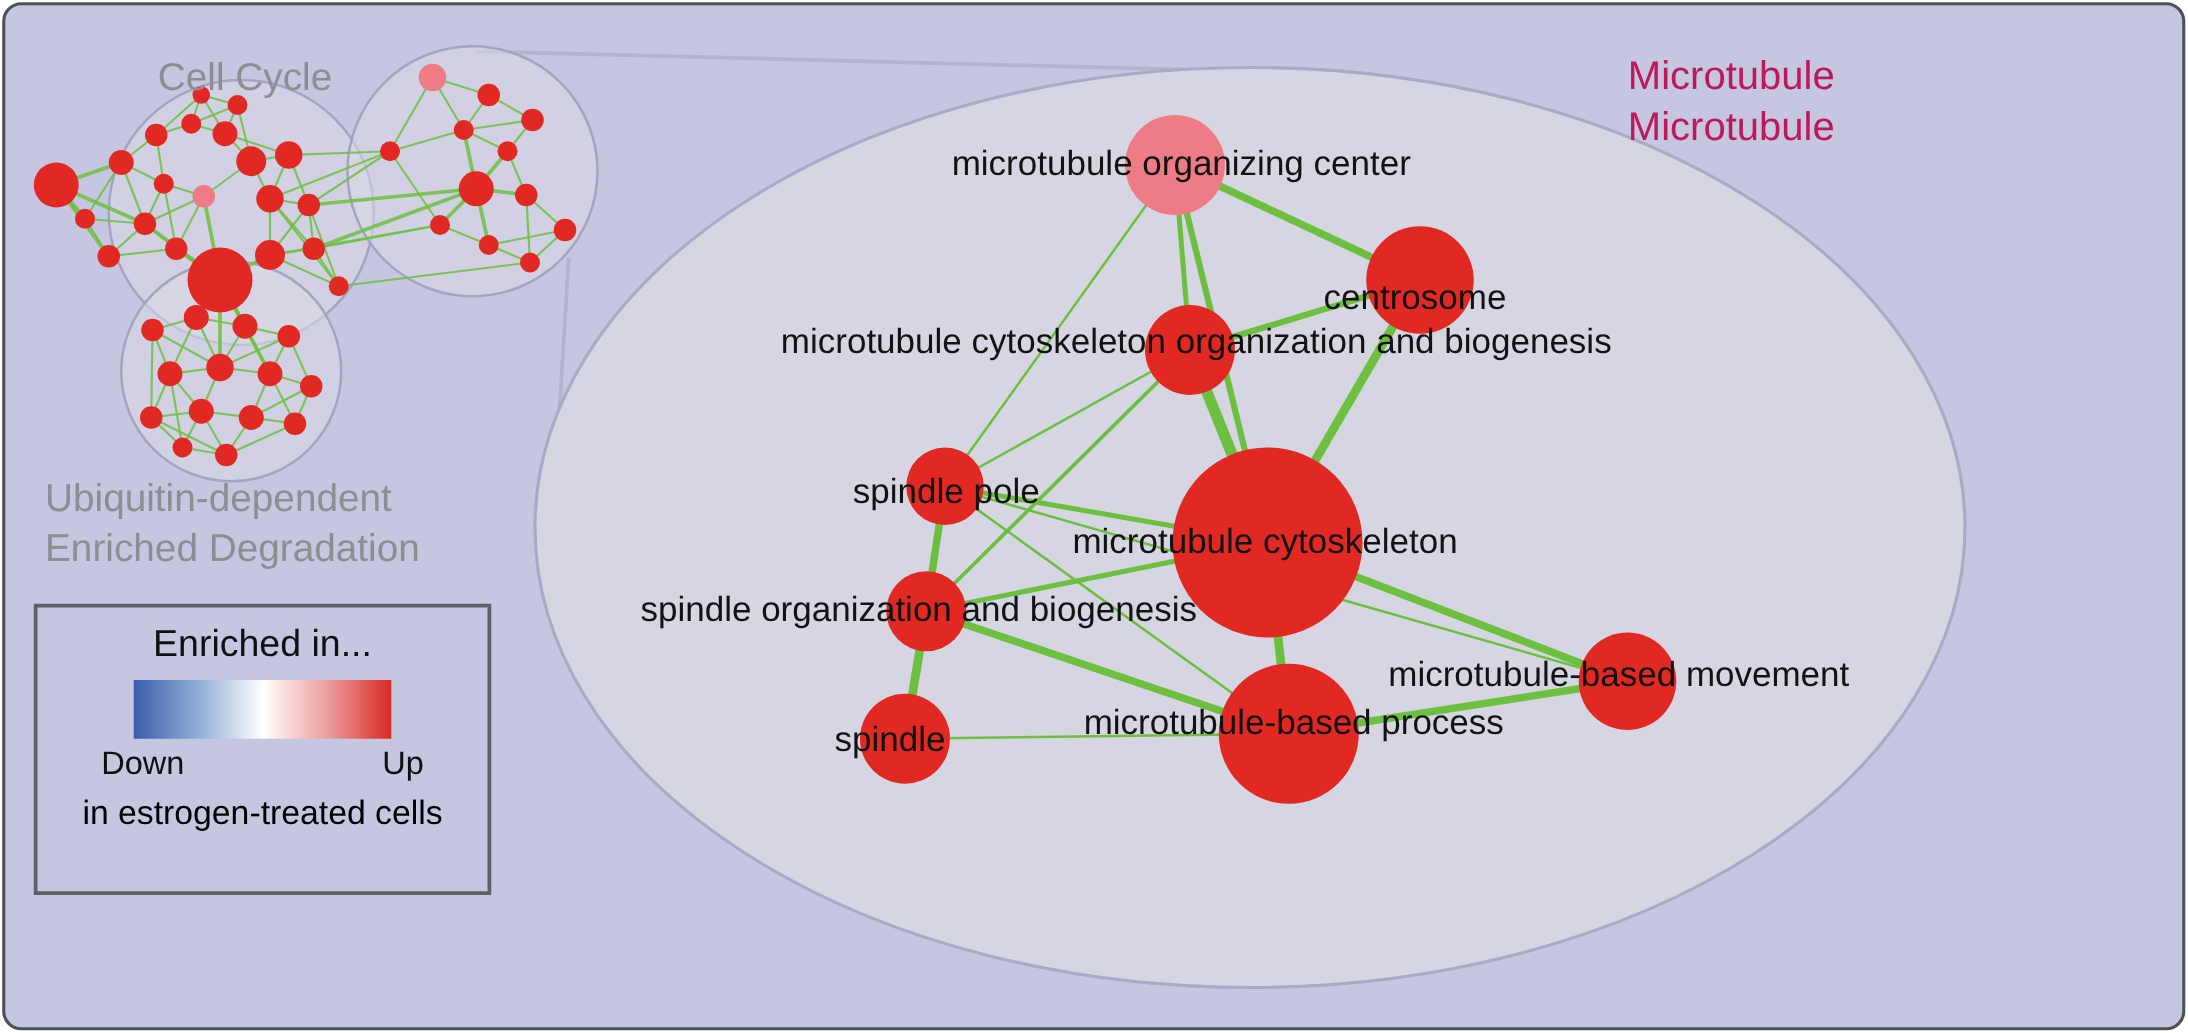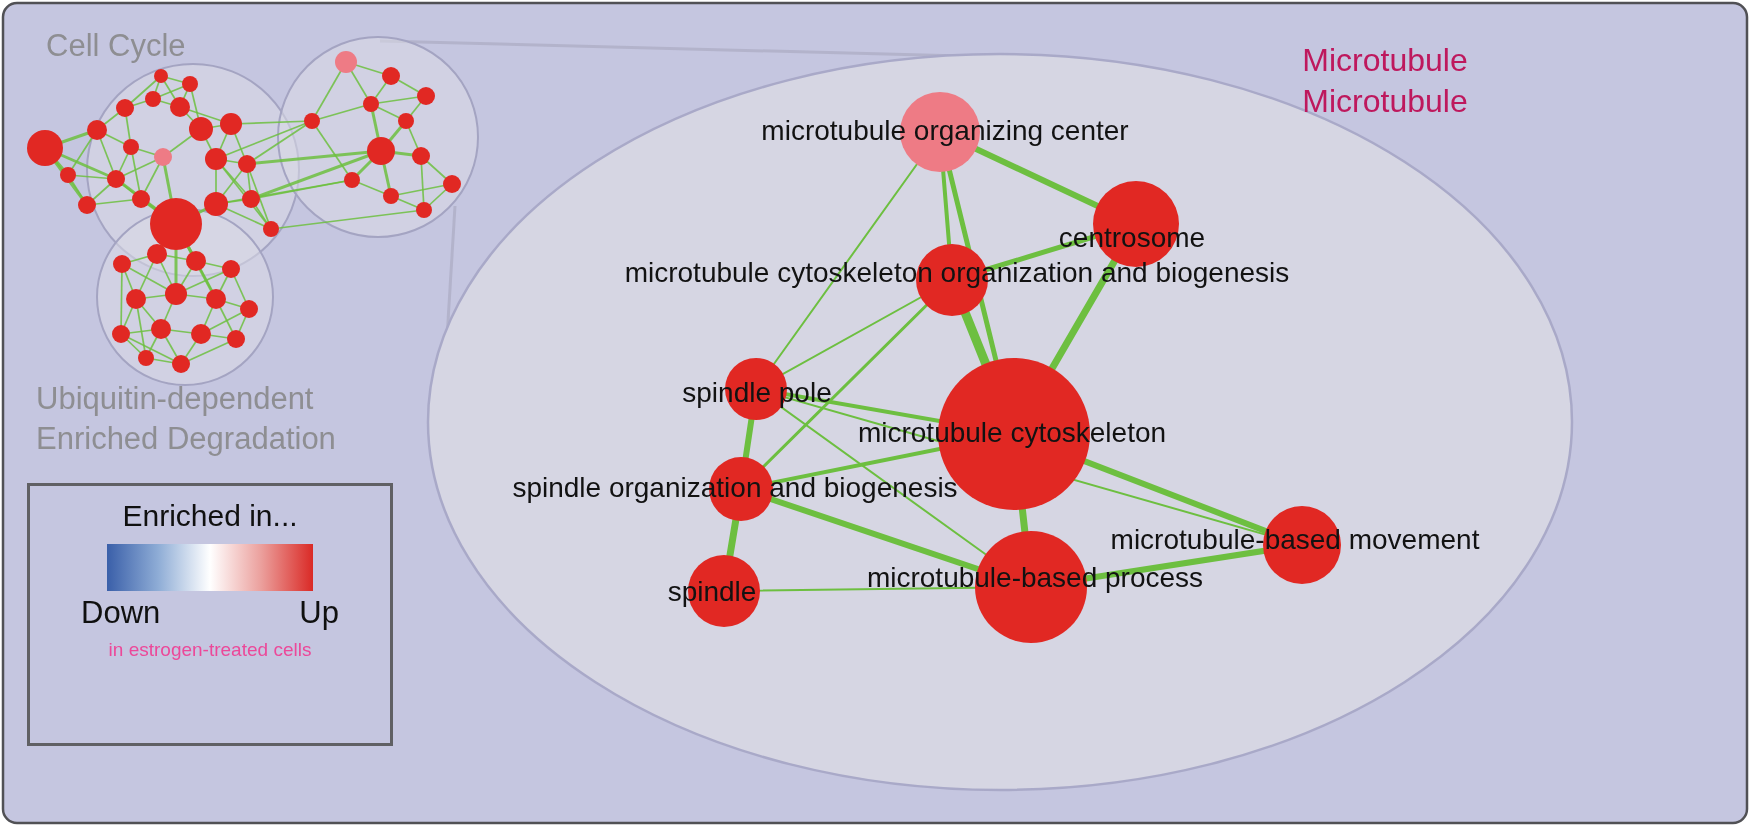--- a/index.html
+++ b/index.html
@@ -1,28 +1,28 @@
 <!DOCTYPE html>
 <html><head>
 <meta charset="utf-8">
 <style>
   html,body{margin:0;padding:0;background:#ffffff;}
   body{font-family:"Liberation Sans",sans-serif;}
   #stage{position:relative;width:1750px;height:826px;overflow:hidden;}
   #scene{position:absolute;left:0;top:0;display:block;}
   .overlay{position:absolute;}
   .gray-label{color:#8e8e92;}
-  #cellcycle-label{left:46px;top:28px;width:300px;text-align:left;font-size:31px;}
+  #cellcycle-label{left:46px;top:44px;width:300px;text-align:center;font-size:31px;}
   #ubiquitin-label{left:36px;top:379px;font-size:31px;line-height:1.28;}
   #detail-title{left:1230px;top:40px;width:310px;text-align:center;font-size:32px;color:#be185d;line-height:1.28;}
-  #legend{left:27px;top:483px;width:366px;height:263px;border:3px solid #606064;box-sizing:border-box;}
+  #legend{left:27px;top:483px;width:366px;height:233px;border:3px solid #606064;box-sizing:border-box;}
   .legend-title{text-align:center;font-size:30px;color:#101010;margin-top:13px;}
   .legend-gradient{width:206px;height:47px;margin:11px auto 0;}
-  .legend-ends{display:flex;justify-content:space-between;width:258px;margin:4px auto 0;font-size:31px;color:#101010;}
-  .legend-caption{text-align:center;font-size:19px;color:#ec4899;margin-top:7px;line-height:1.28;}
+  .legend-ends{display:flex;justify-content:space-between;width:258px;margin:4px auto 0;font-size:26px;color:#101010;}
+  .legend-caption{text-align:center;font-size:27px;color:#000000;margin-top:7px;line-height:1.28;}
   .node-label{font-size:28px;fill:#121212;}
 </style>
 </head>
 <body>
 
 <div id="stage">
   <svg id="scene" width="1750" height="826" viewBox="0 0 1750 826">
       <rect x="3" y="3" width="1744" height="820" rx="14" fill="#c5c6e0" stroke="#515155" stroke-width="2.5"></rect>
       <line x1="380" y1="41" x2="1000" y2="57" stroke="#b3b3cb" stroke-width="3"></line>
       <line x1="455" y1="206" x2="438" y2="487" stroke="#b3b3cb" stroke-width="3"></line>

